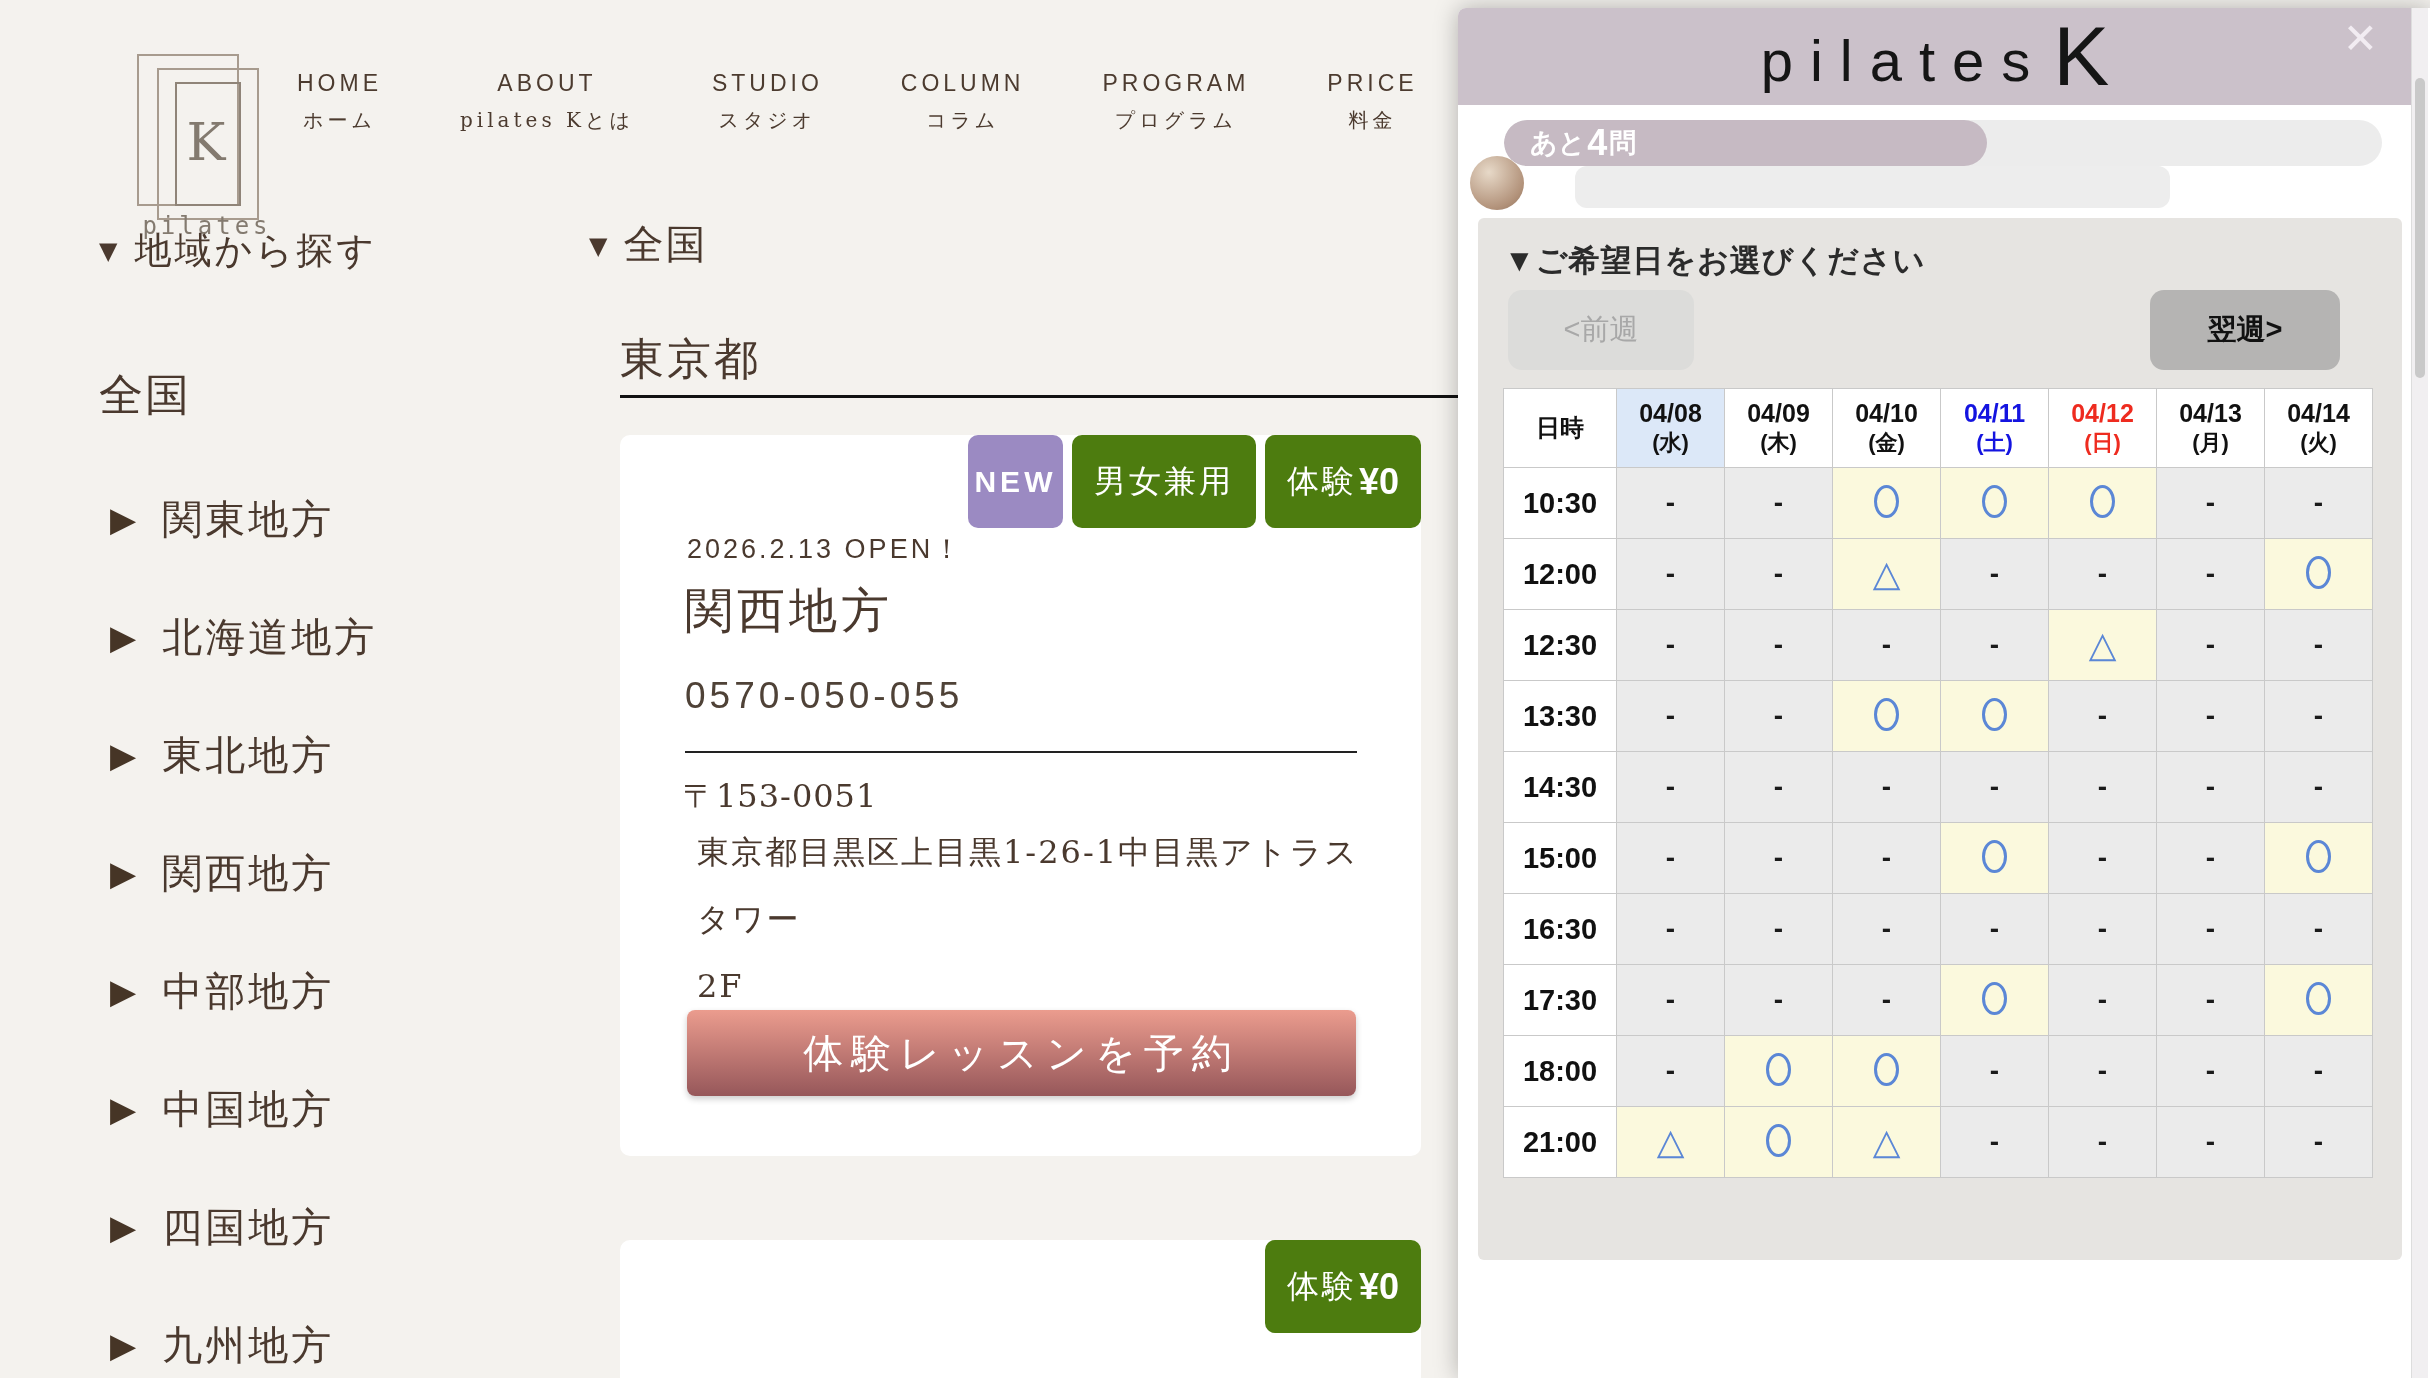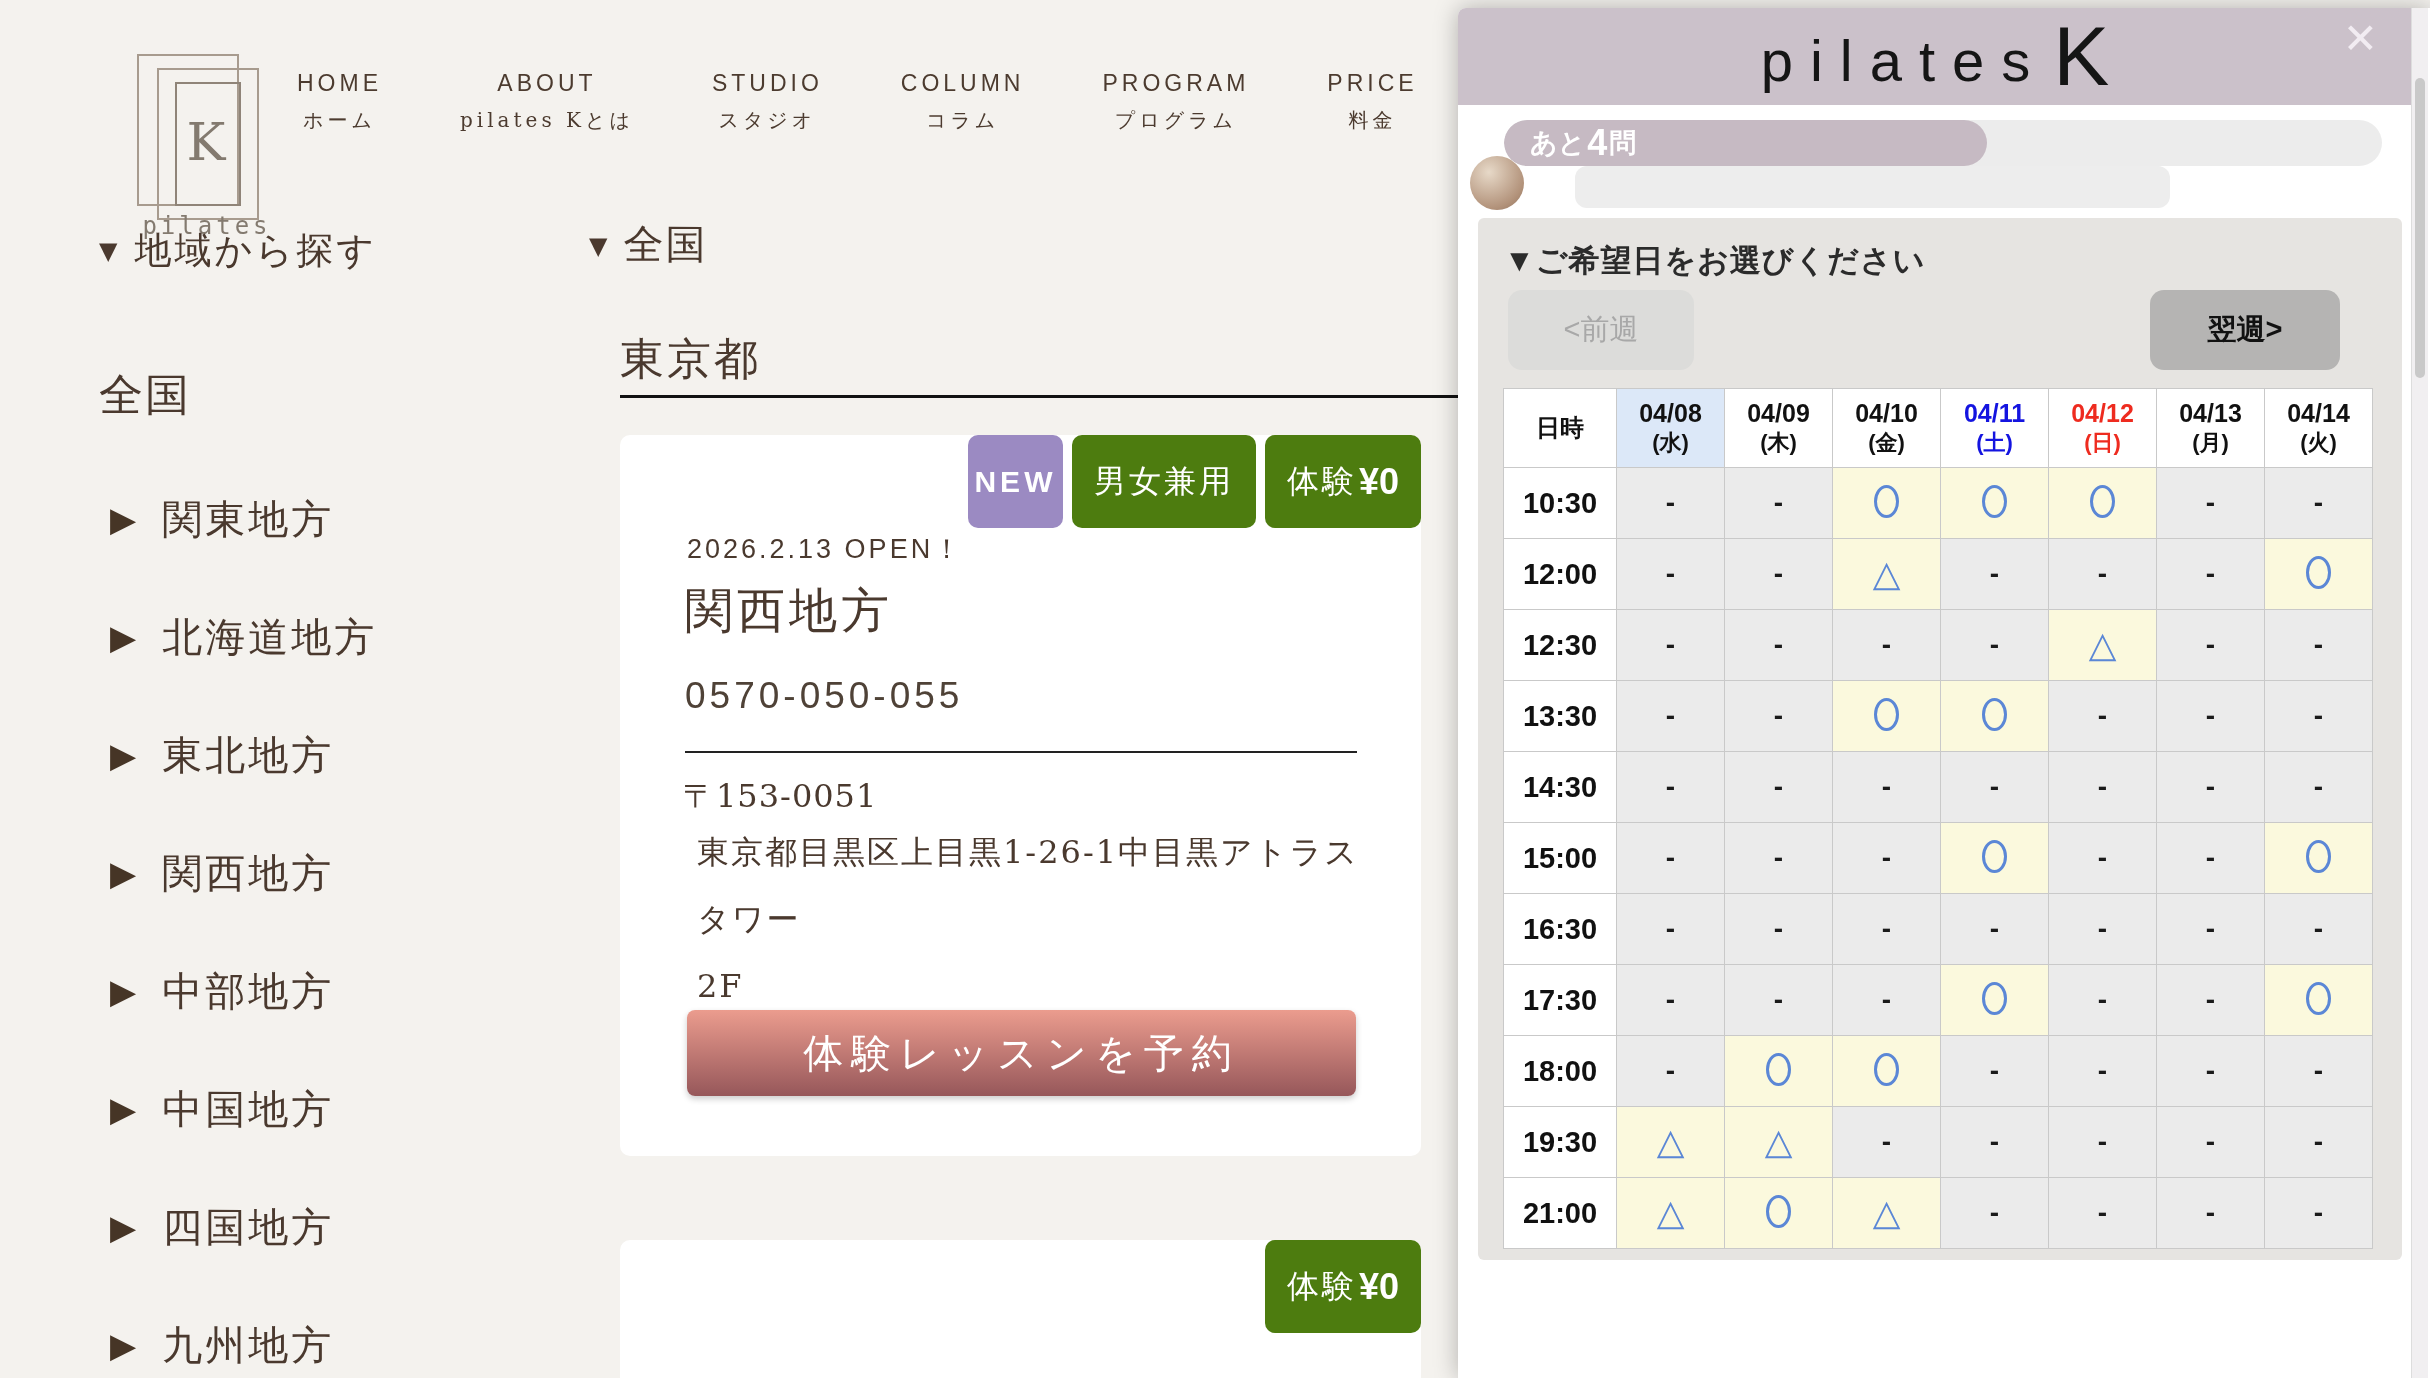--- a/index.html
+++ b/index.html
@@ -357,30 +357,20 @@
             <th>18:00</th>
             <td><span class="sym-none">-</span></td>
             <td class="avail"><span class="sym-circle"></span></td>
             <td class="avail"><span class="sym-circle"></span></td>
             <td><span class="sym-none">-</span></td>
             <td><span class="sym-none">-</span></td>
             <td><span class="sym-none">-</span></td>
             <td><span class="sym-none">-</span></td>
           </tr>
           <tr>
-            <th>19:30</th>
-            <td class="avail"><span class="sym-tri">△</span></td>
-            <td class="avail"><span class="sym-tri">△</span></td>
-            <td><span class="sym-none">-</span></td>
-            <td><span class="sym-none">-</span></td>
-            <td><span class="sym-none">-</span></td>
-            <td><span class="sym-none">-</span></td>
-            <td><span class="sym-none">-</span></td>
-          </tr>
-          <tr>
             <th>21:00</th>
             <td class="avail"><span class="sym-tri">△</span></td>
             <td class="avail"><span class="sym-circle"></span></td>
             <td class="avail"><span class="sym-tri">△</span></td>
             <td><span class="sym-none">-</span></td>
             <td><span class="sym-none">-</span></td>
             <td><span class="sym-none">-</span></td>
             <td><span class="sym-none">-</span></td>
           </tr>
         </tbody>

